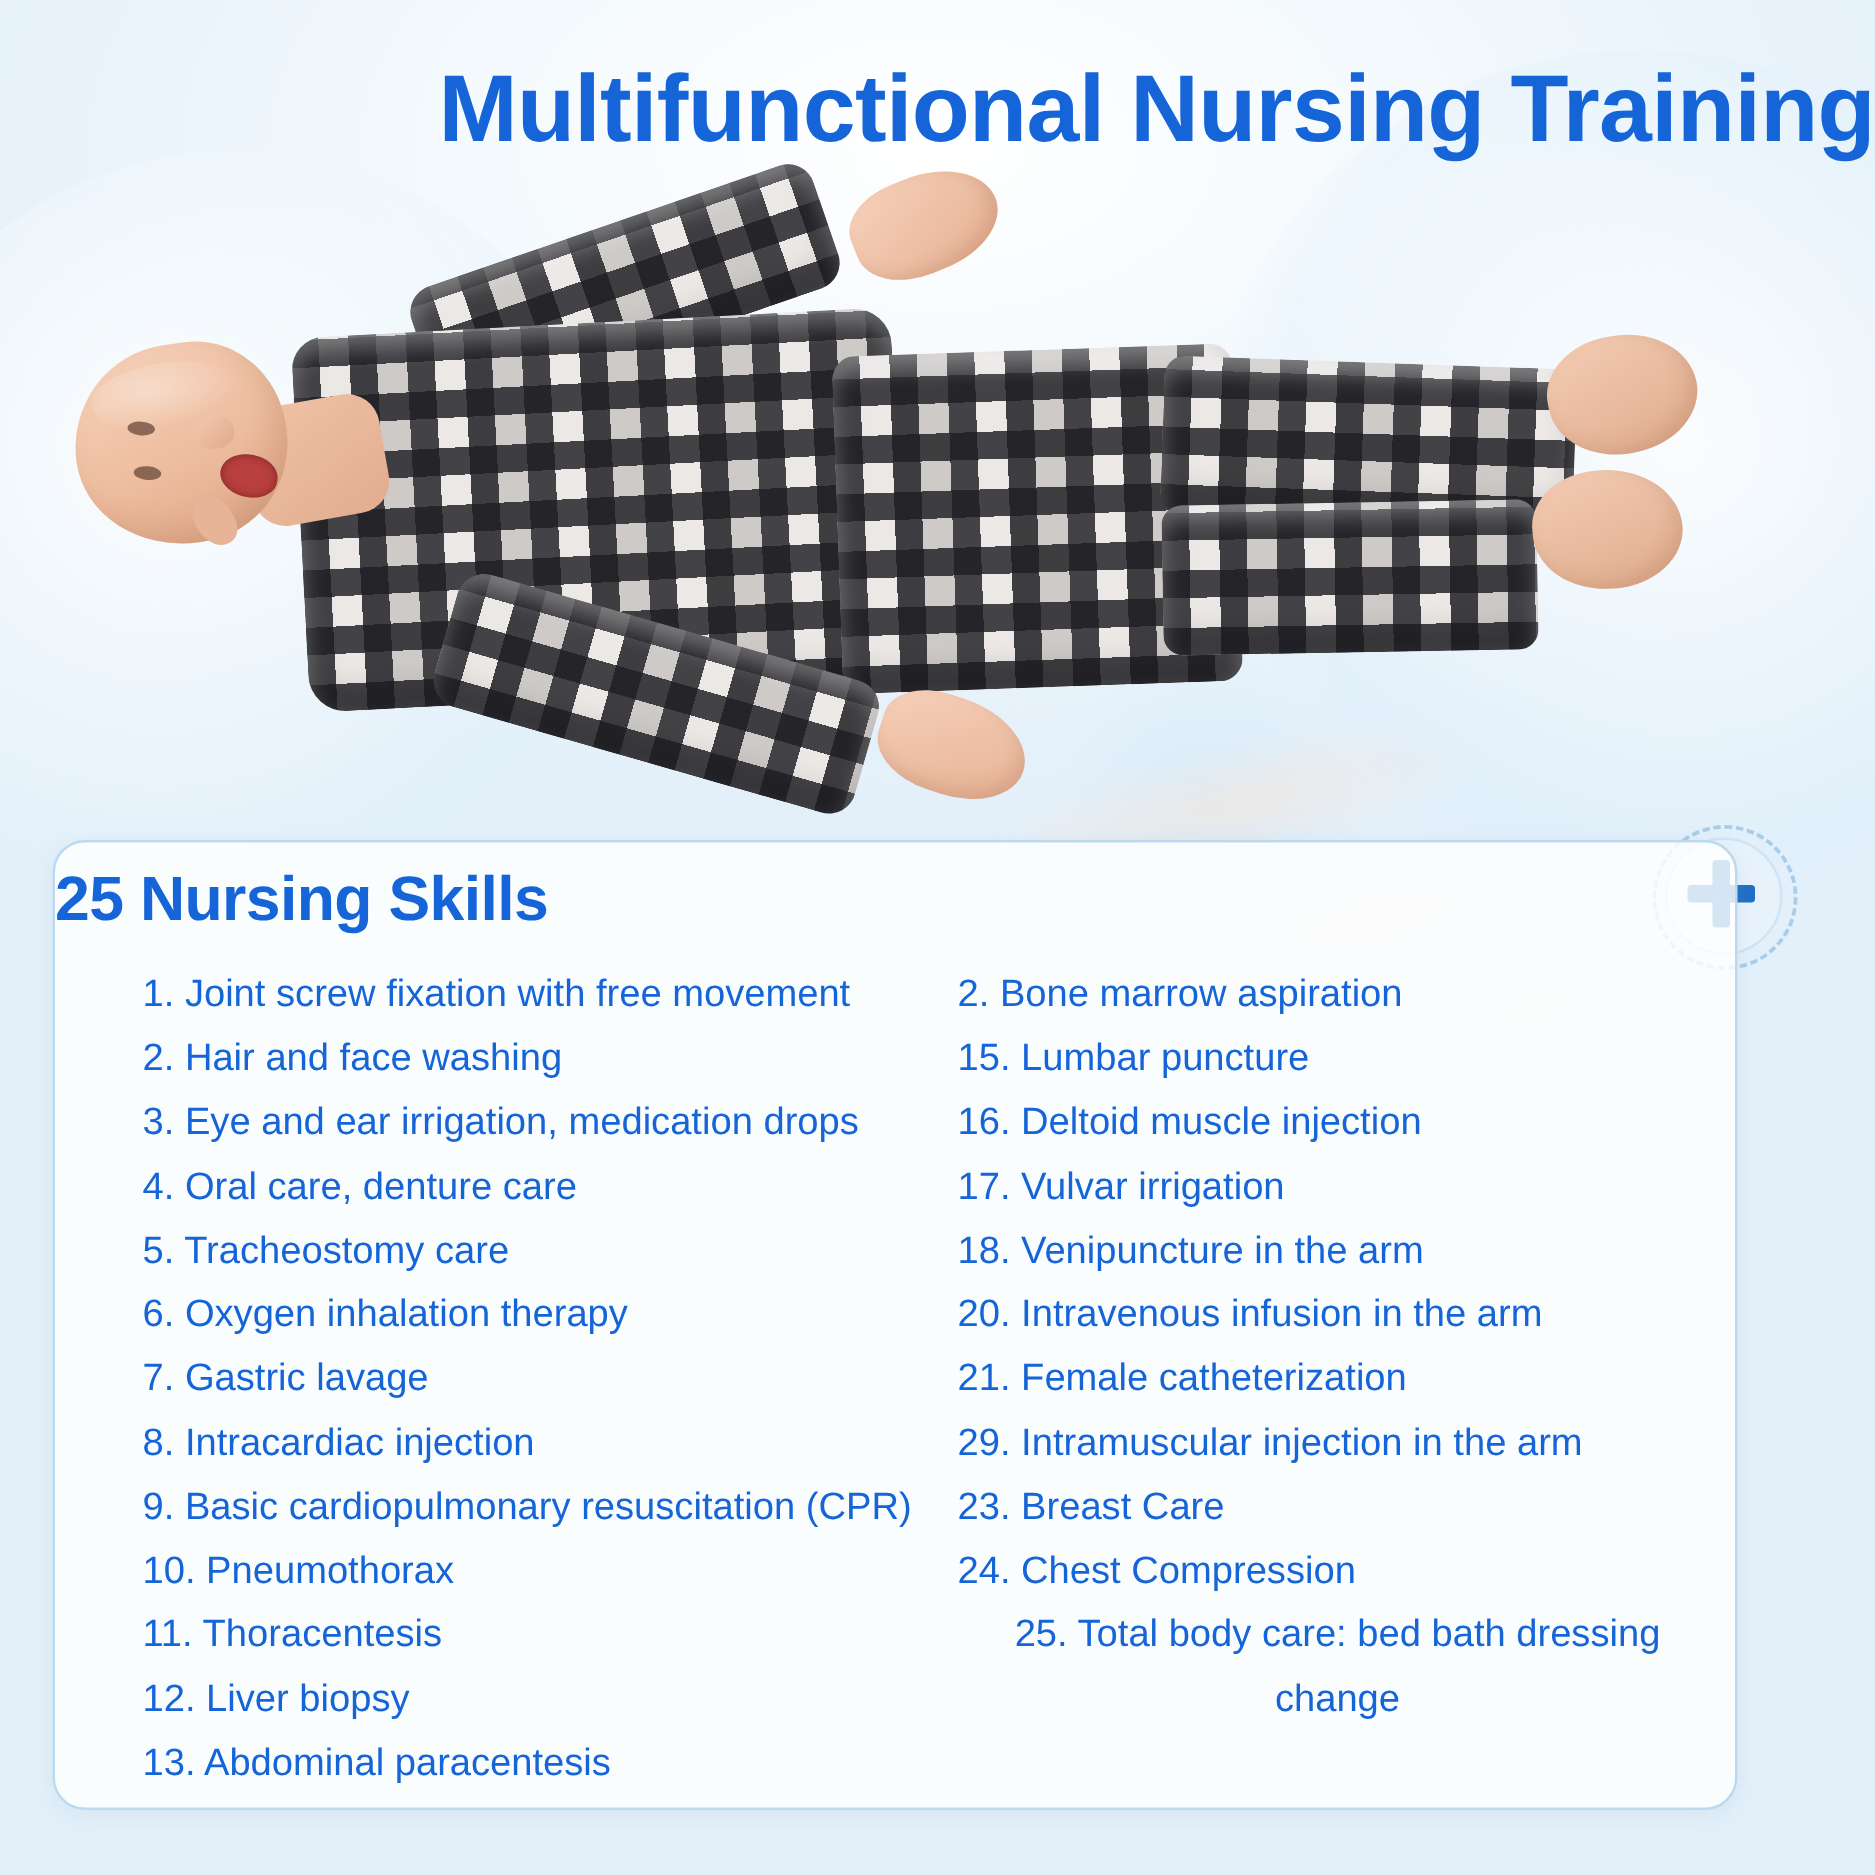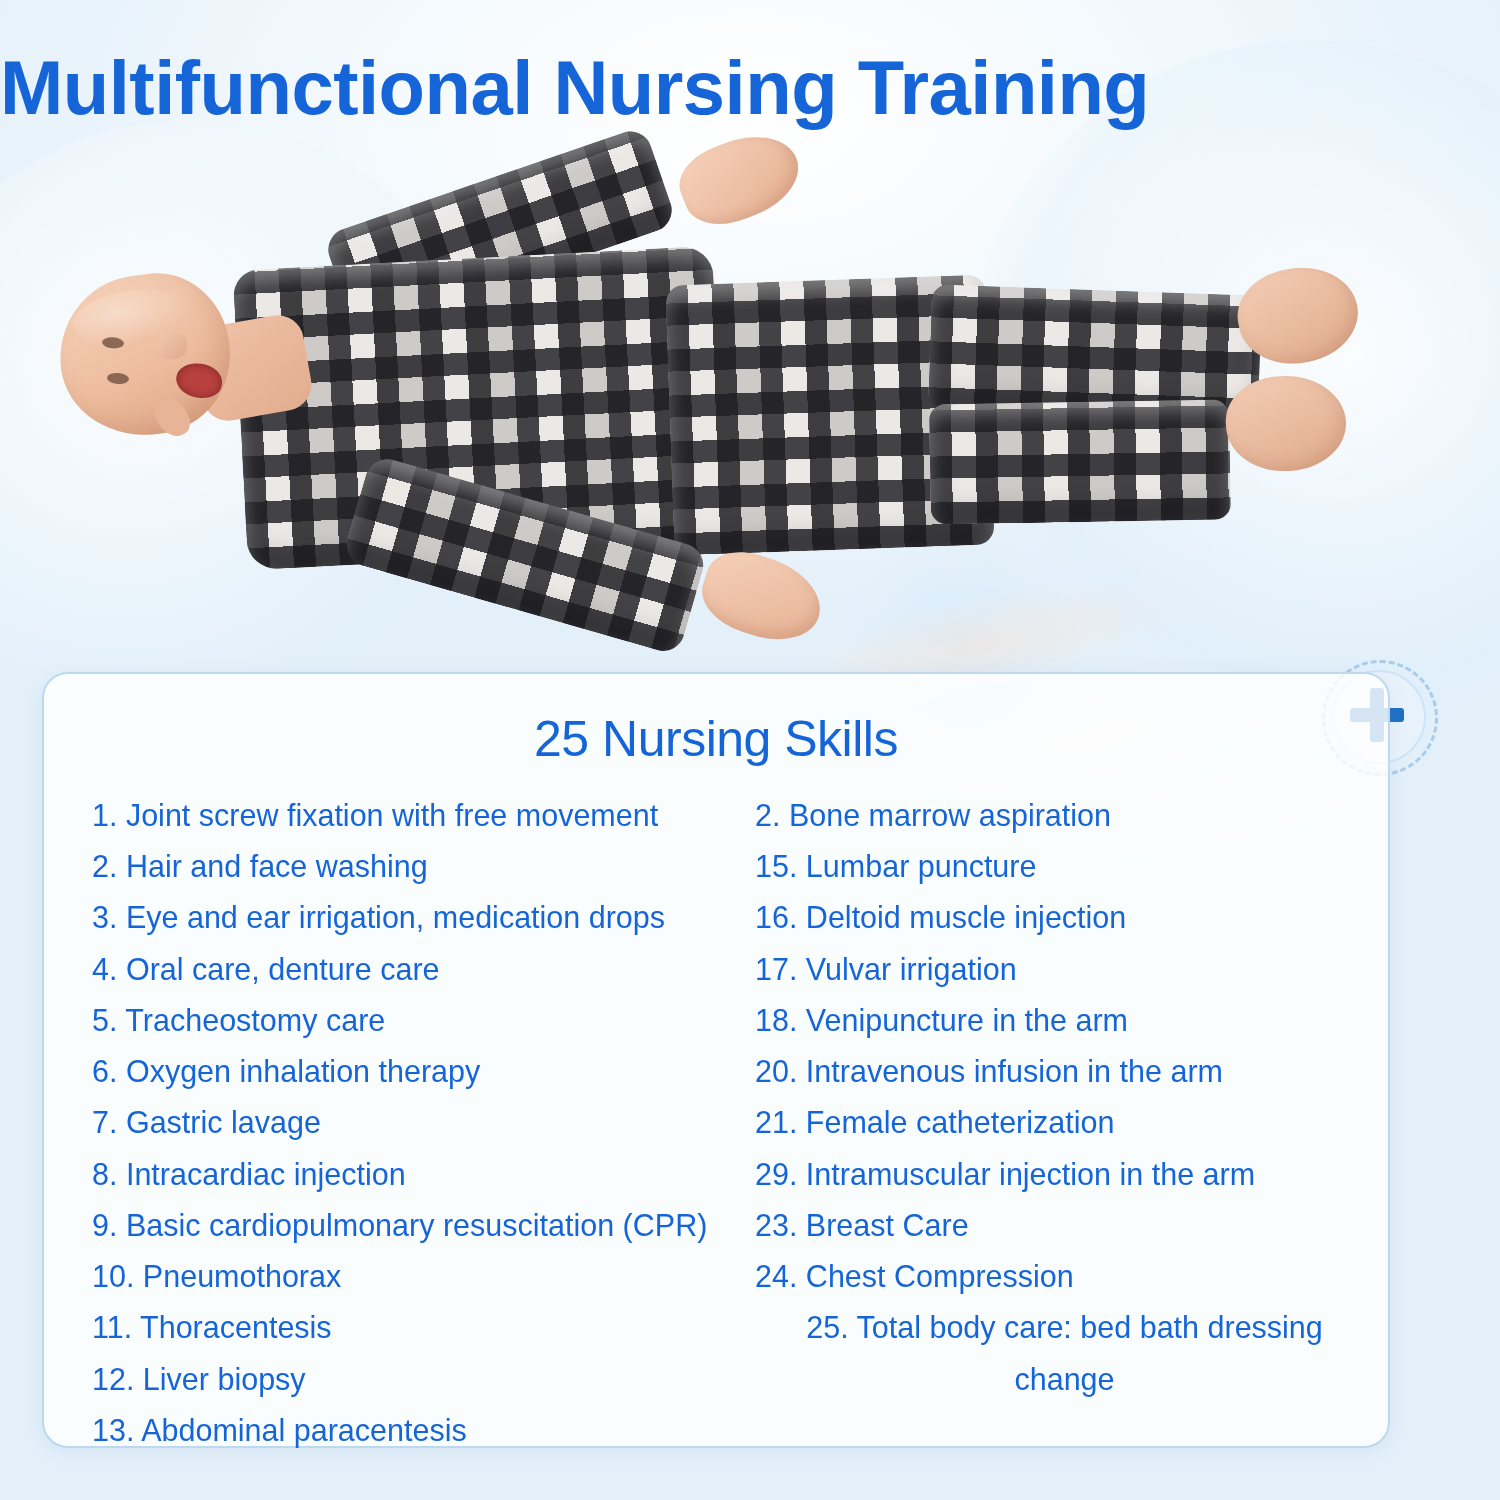--- a/index.html
+++ b/index.html
@@ -69,21 +69,21 @@
     background: radial-gradient(circle, rgba(208,232,248,0.55), rgba(208,232,248,0) 70%);
     pointer-events: none;
   }
 
   
   .title {
     position: absolute;
     top: 48px;
     left: 0;
     width: 1500px;
-    text-align: left;
+    text-align: right;
     font-size: 76px;
     font-weight: bold;
     color: #1565d8;
     letter-spacing: -0.5px;
     line-height: 1.05;
     white-space: nowrap;
   }
 
   
   .manikin {
@@ -254,32 +254,33 @@
     top: 672px;
     width: 1348px;
     height: 776px;
     background: rgba(255,255,255,0.82);
     border: 2px solid #bcd9f0;
     border-radius: 26px;
     box-shadow: 0 4px 18px rgba(120,160,200,0.12);
     box-sizing: border-box;
   }
   .skills-title {
-    text-align: center;
+    text-align: left;
     color: #1565d8;
     font-size: 50px;
-    font-weight: normal;
-    margin-top: 36px;
+    font-weight: bold;
+    margin-top: 16px;
     letter-spacing: -0.5px;
   }
   .skills-columns {
     display: flex;
     margin-top: 22px;
     padding: 0 14px 0 48px;
     box-sizing: border-box;
+    margin-left: 22px;
   }
   .skills-col {
     flex: 1 1 50%;
     box-sizing: border-box;
   }
   .skills-col.right { padding-left: 22px; }
   .skill-item {
     color: #1565d8;
     font-size: 30.5px;
     line-height: 1.68;

